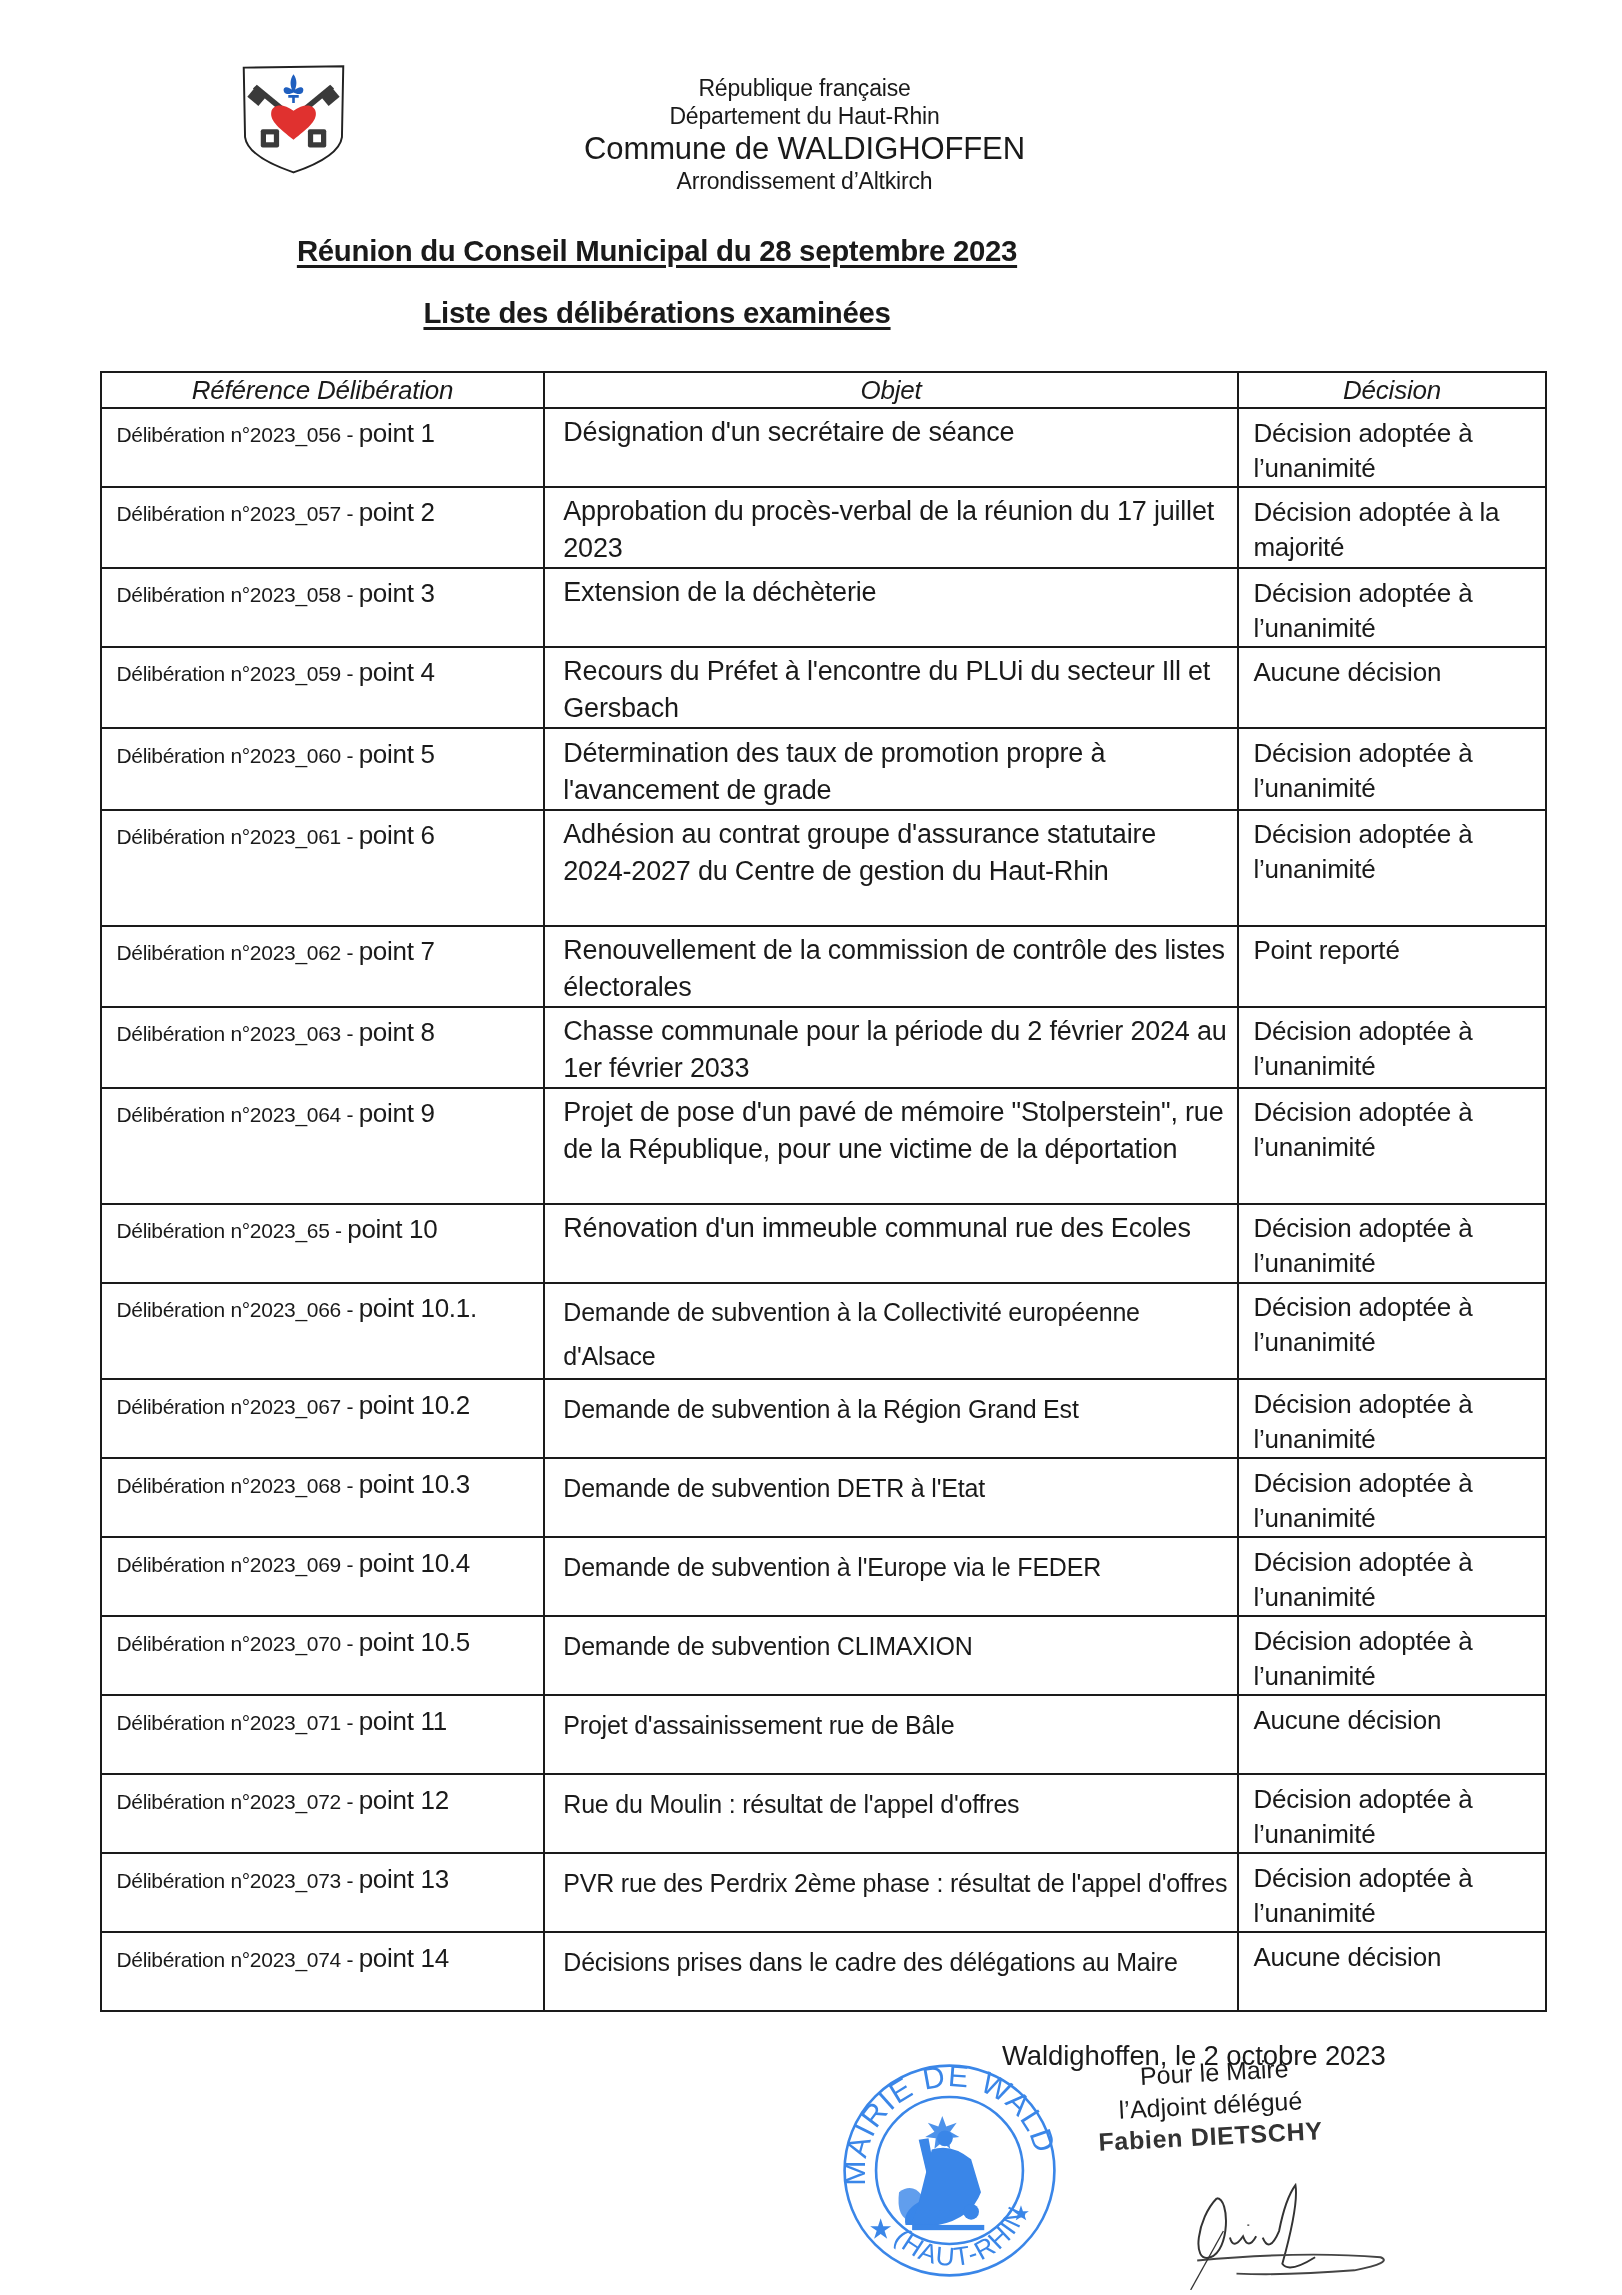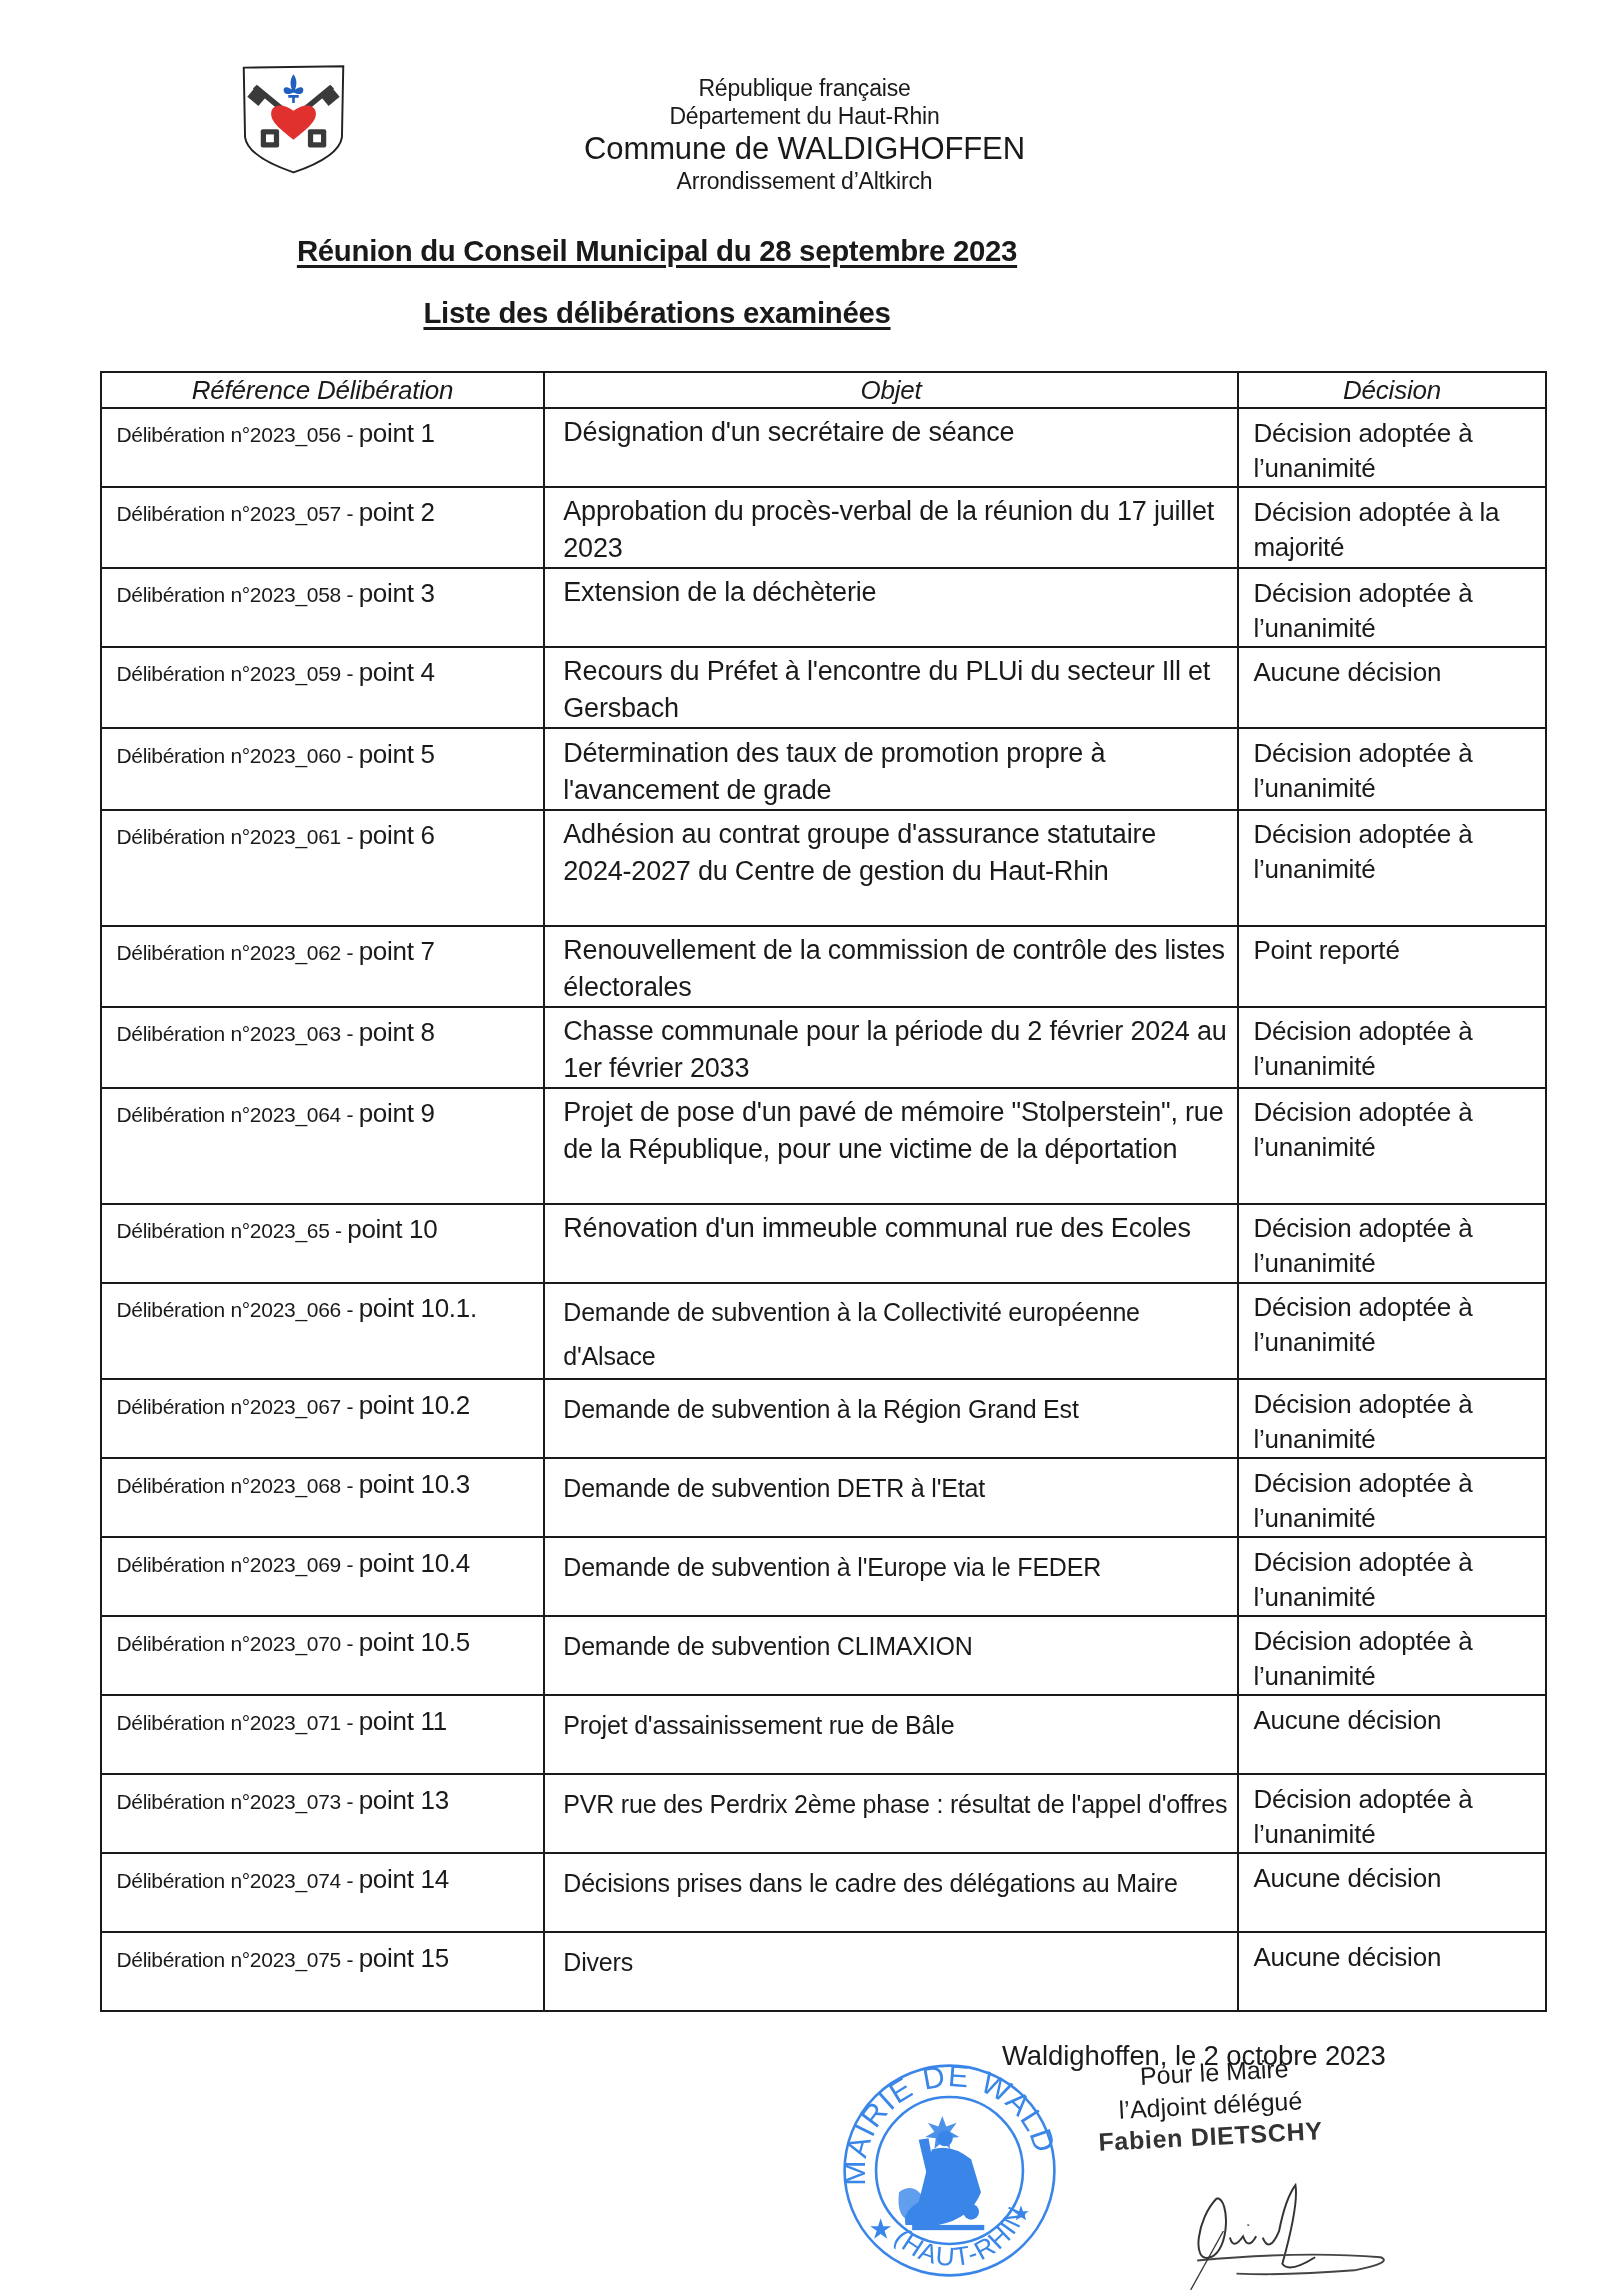--- a/index.html
+++ b/index.html
@@ -264,46 +264,46 @@
         </td>
         <td>
           <span class="obj small">Projet d'assainissement rue de Bâle</span>
         </td>
         <td>
           <span class="dec">Aucune décision</span>
         </td>
       </tr>
       <tr>
         <td>
+          <span class="ref"><span>Délibération n°2023_072 - </span><span class="pt">point 12</span></span>
+        </td>
+        <td>
+          <span class="obj small">Rue du Moulin : résultat de l'appel d'offres</span>
+        </td>
+        <td>
+          <span class="dec">Décision adoptée à l’unanimité</span>
+        </td>
+      </tr>
+      <tr>
+        <td>
           <span class="ref"><span>Délibération n°2023_073 - </span><span class="pt">point 13</span></span>
         </td>
         <td>
           <span class="obj small">PVR rue des Perdrix 2ème phase : résultat de l'appel d'offres</span>
         </td>
         <td>
           <span class="dec">Décision adoptée à l’unanimité</span>
         </td>
       </tr>
       <tr>
         <td>
           <span class="ref"><span>Délibération n°2023_074 - </span><span class="pt">point 14</span></span>
         </td>
         <td>
           <span class="obj small">Décisions prises dans le cadre des délégations au Maire</span>
-        </td>
-        <td>
-          <span class="dec">Aucune décision</span>
-        </td>
-      </tr>
-      <tr>
-        <td>
-          <span class="ref"><span>Délibération n°2023_075 - </span><span class="pt">point 15</span></span>
-        </td>
-        <td>
-          <span class="obj small">Divers</span>
         </td>
         <td>
           <span class="dec">Aucune décision</span>
         </td>
       </tr>
     </tbody>
 </table>
 
 <svg class="seal" viewBox="0 0 334 334">
   <defs>

